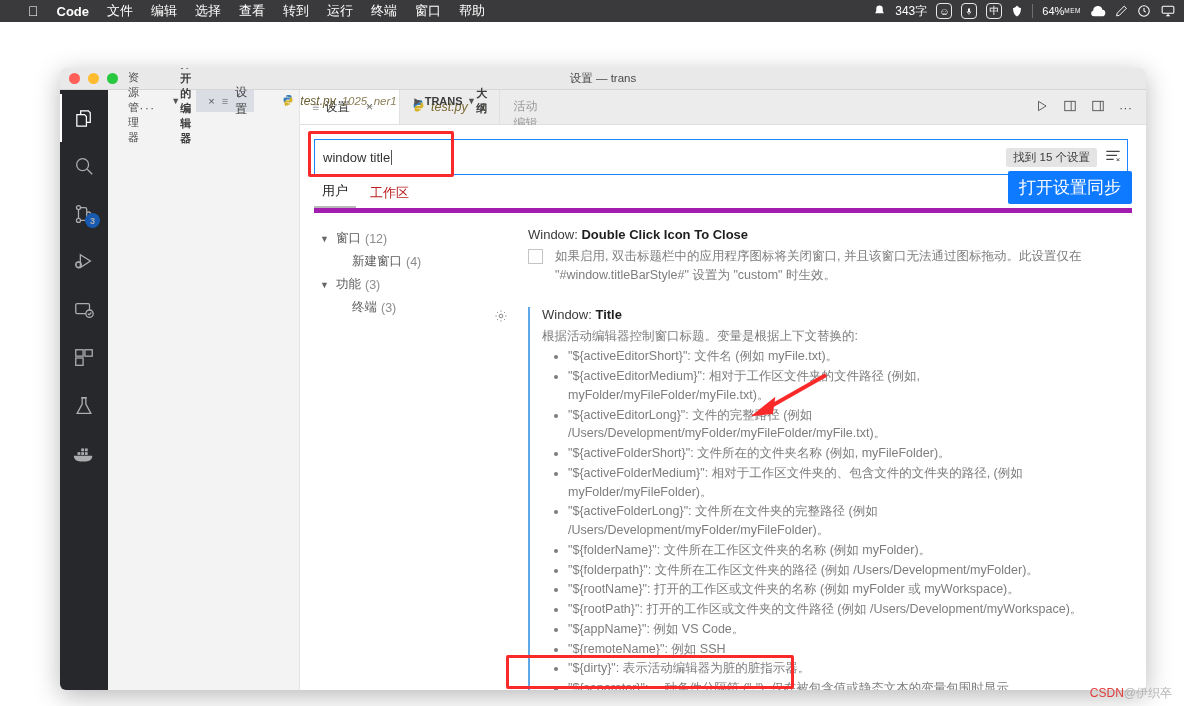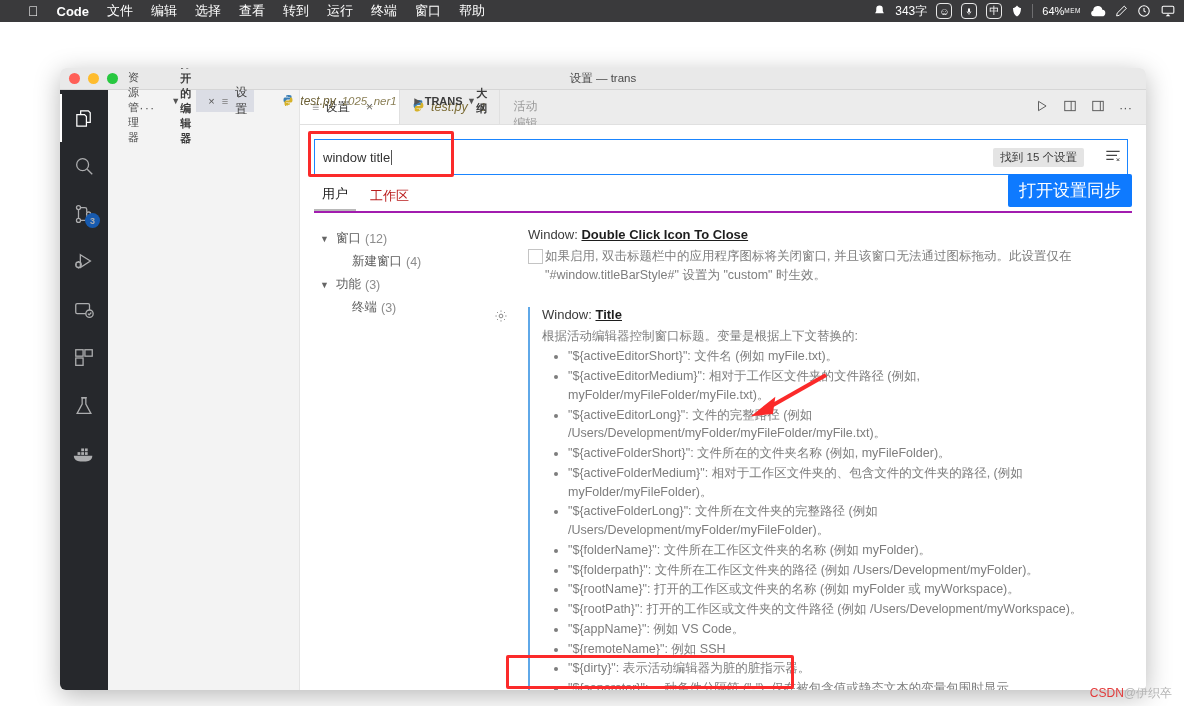--- a/index.html
+++ b/index.html
@@ -158,29 +158,29 @@
   .search-box {
     flex: 1; height: 36px; border: 1px solid #1a85ff;
     display: flex; align-items: center; padding: 0 6px 0 8px;
     background: #fff; font-size: 13px; color: #333;
   }
   .search-text { position: relative; }
   .caret {
     display: inline-block; width: 1px; height: 15px; background: #555;
     vertical-align: -3px; margin-left: 1px;
   }
-  .search-right { margin-left: auto; display: flex; align-items: center; gap: 21px; }
+  .search-right { margin-left: auto; display: flex; align-items: center; gap: 8px; }
   .found-pill {
     background: #e4e4e4; color: #3b3b3b; font-size: 11.5px;
     padding: 2px 7px; border-radius: 2px;
   }
 
   .tabs-row {
     margin: 10px 14px 0 14px; display: flex; align-items: flex-end;
-    border-bottom: 2px solid #a21caf; height: 28px;
+    border-bottom: 5px solid #a21caf; height: 28px;
   }
   .stab {
     font-size: 13px; color: #b91c1c; padding: 0 8px 6px 8px; margin-right: 6px;
   }
   .stab.active { color: #1b1b1b; border-bottom: 2px solid #b8b8b8; }
   .sync-btn {
     margin-left: auto; margin-bottom: 4px;
     background: #0e7aff; color: #fff; font-size: 17px;
     padding: 5px 11px; border-radius: 2px;
   }
@@ -195,23 +195,23 @@
   .toc-row .tcount { color: #8c8c8c; padding-left: 4px; }
 
   .settings-list { flex: 1; position: relative; padding-right: 30px; min-width: 0; }
   .setting {
     position: relative; padding-left: 38px; padding-right: 8px;
   }
   .setting .gear {
     position: absolute; left: 4px; top: 2px; color: #777; font-size: 13px;
   }
   .s-title { font-size: 13px; color: #3b3b3b; margin-bottom: 5px; }
-  .s-title b { color: #1e1e1e; text-decoration: underline; }
+  .s-title b { color: #1e1e1e; }
   .s-desc { font-size: 12.5px; color: #7d7d7d; line-height: 1.5; }
-  .checkrow { display: flex; gap: 2px; align-items: flex-start; }
+  .checkrow { display: flex; gap: 12px; align-items: flex-start; }
   .chkbox {
     width: 15px; height: 15px; border: 1px solid #c4c4c4; background: #fff;
     flex: none; margin-top: 2px;
   }
   .s-desc ul { margin: 2px 0 0 26px; }
   .s-desc li { margin-bottom: 1px; }
 
   
   .annot {
     position: absolute; border: 3px solid #fb2a2a; border-radius: 2px;

